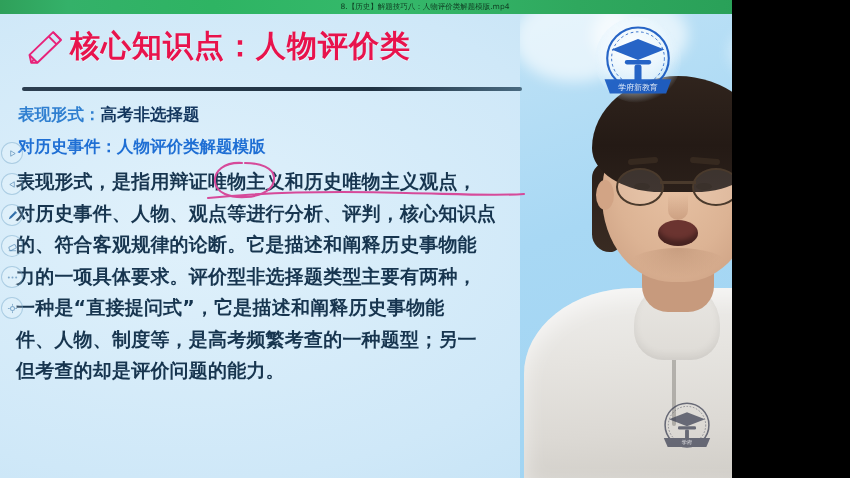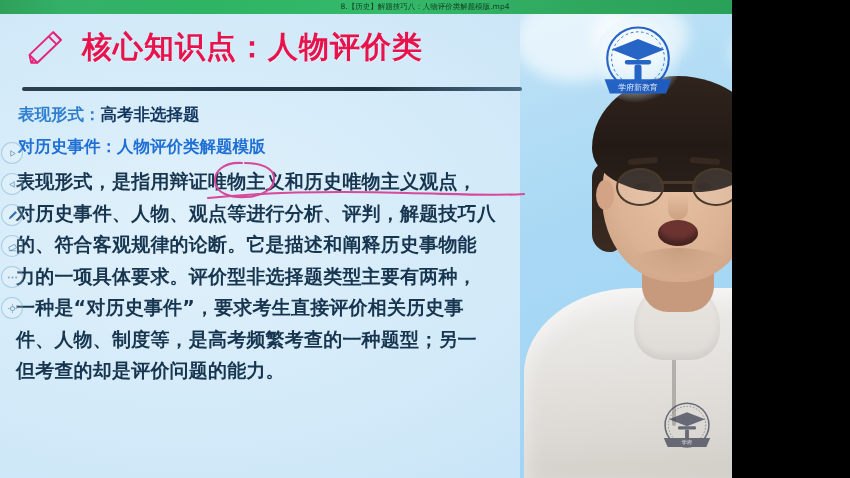--- a/index.html
+++ b/index.html
@@ -256,22 +256,20 @@
     top: 0; left: 0;
     width: 600px;
     height: 464px;
     padding: 0;
     z-index: 15;
   }
   .slide-header {
     position: absolute;
     top: 12px; left: 24px;
     display: flex;
-    align-items: center;
-    gap: 12px;
   }
   .pencil-icon { width: 46px; height: 42px; flex: 0 0 auto; }
   .slide-title {
     font-family: "DejaVu Sans", "Liberation Sans", sans-serif;
     font-size: 30px;
     font-weight: bold;
     color: #e8134c;
     letter-spacing: 1px;
     text-shadow: 0.5px 0.5px 0 rgba(255,255,255,.5);
     white-space: nowrap;
@@ -499,24 +497,24 @@
       <div class="meta-line l1">
         <span class="meta-label">表现形式</span><span class="meta-label">：</span><span class="meta-value">高考非选择题</span>
       </div>
 
       <div class="meta-line l2">
         <span class="meta-label">对历史事件</span><span class="meta-label">：</span><span class="meta-value">人物评价类解题模版</span>
       </div>
 
       <div class="body-text">
         <span class="ln">表现形式，是指用辩证唯物主义和历史唯物主义观点，</span>
-        <span class="ln">对历史事件、人物、观点等进行分析、评判，解题技巧八</span>
+        <span class="ln">对历史事件、人物、观点等进行分析、评判，核心知识点</span>
         <span class="ln">的、符合客观规律的论断。它是描述和阐释历史事物能</span>
         <span class="ln">力的一项具体要求。评价型非选择题类型主要有两种，</span>
-        <span class="ln">一种是“对历史事件”，要求考生直接评价相关历史事</span>
+        <span class="ln">一种是“直接提问式”，它是描述和阐释历史事物能</span>
         <span class="ln">件、人物、制度等，是高考频繁考查的一种题型；另一</span>
         <span class="ln">但考查的却是评价问题的能力。</span>
       </div>
     </div>
 
     <svg class="annot annot-circle" viewBox="0 0 66 40">
       <path d="M30 3 C12 2 2 11 3 22 C4 33 18 38 34 37 C52 36 63 28 62 17 C61 8 49 3 33 3" fill="none" stroke="#d64a9a" stroke-width="2.1" stroke-linecap="round"></path>
     </svg>
 
     <svg class="annot annot-underline" viewBox="0 0 320 14">

